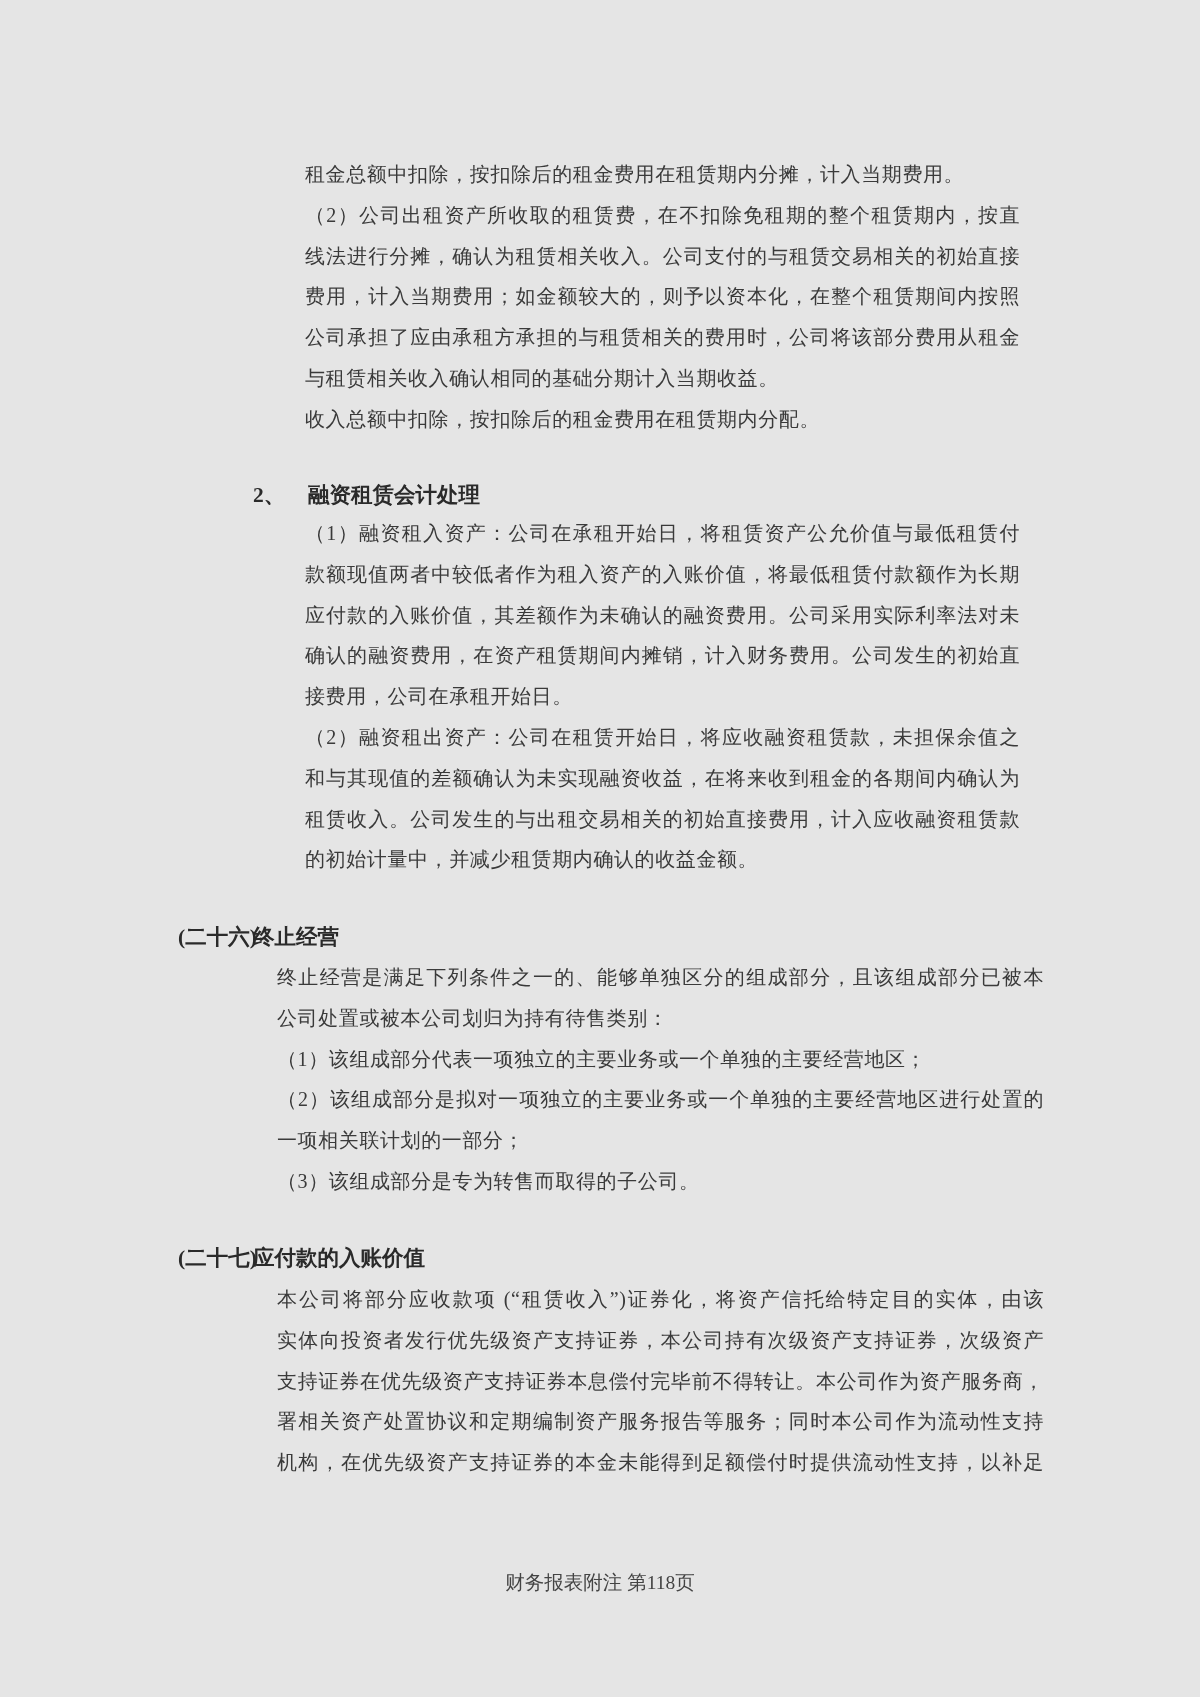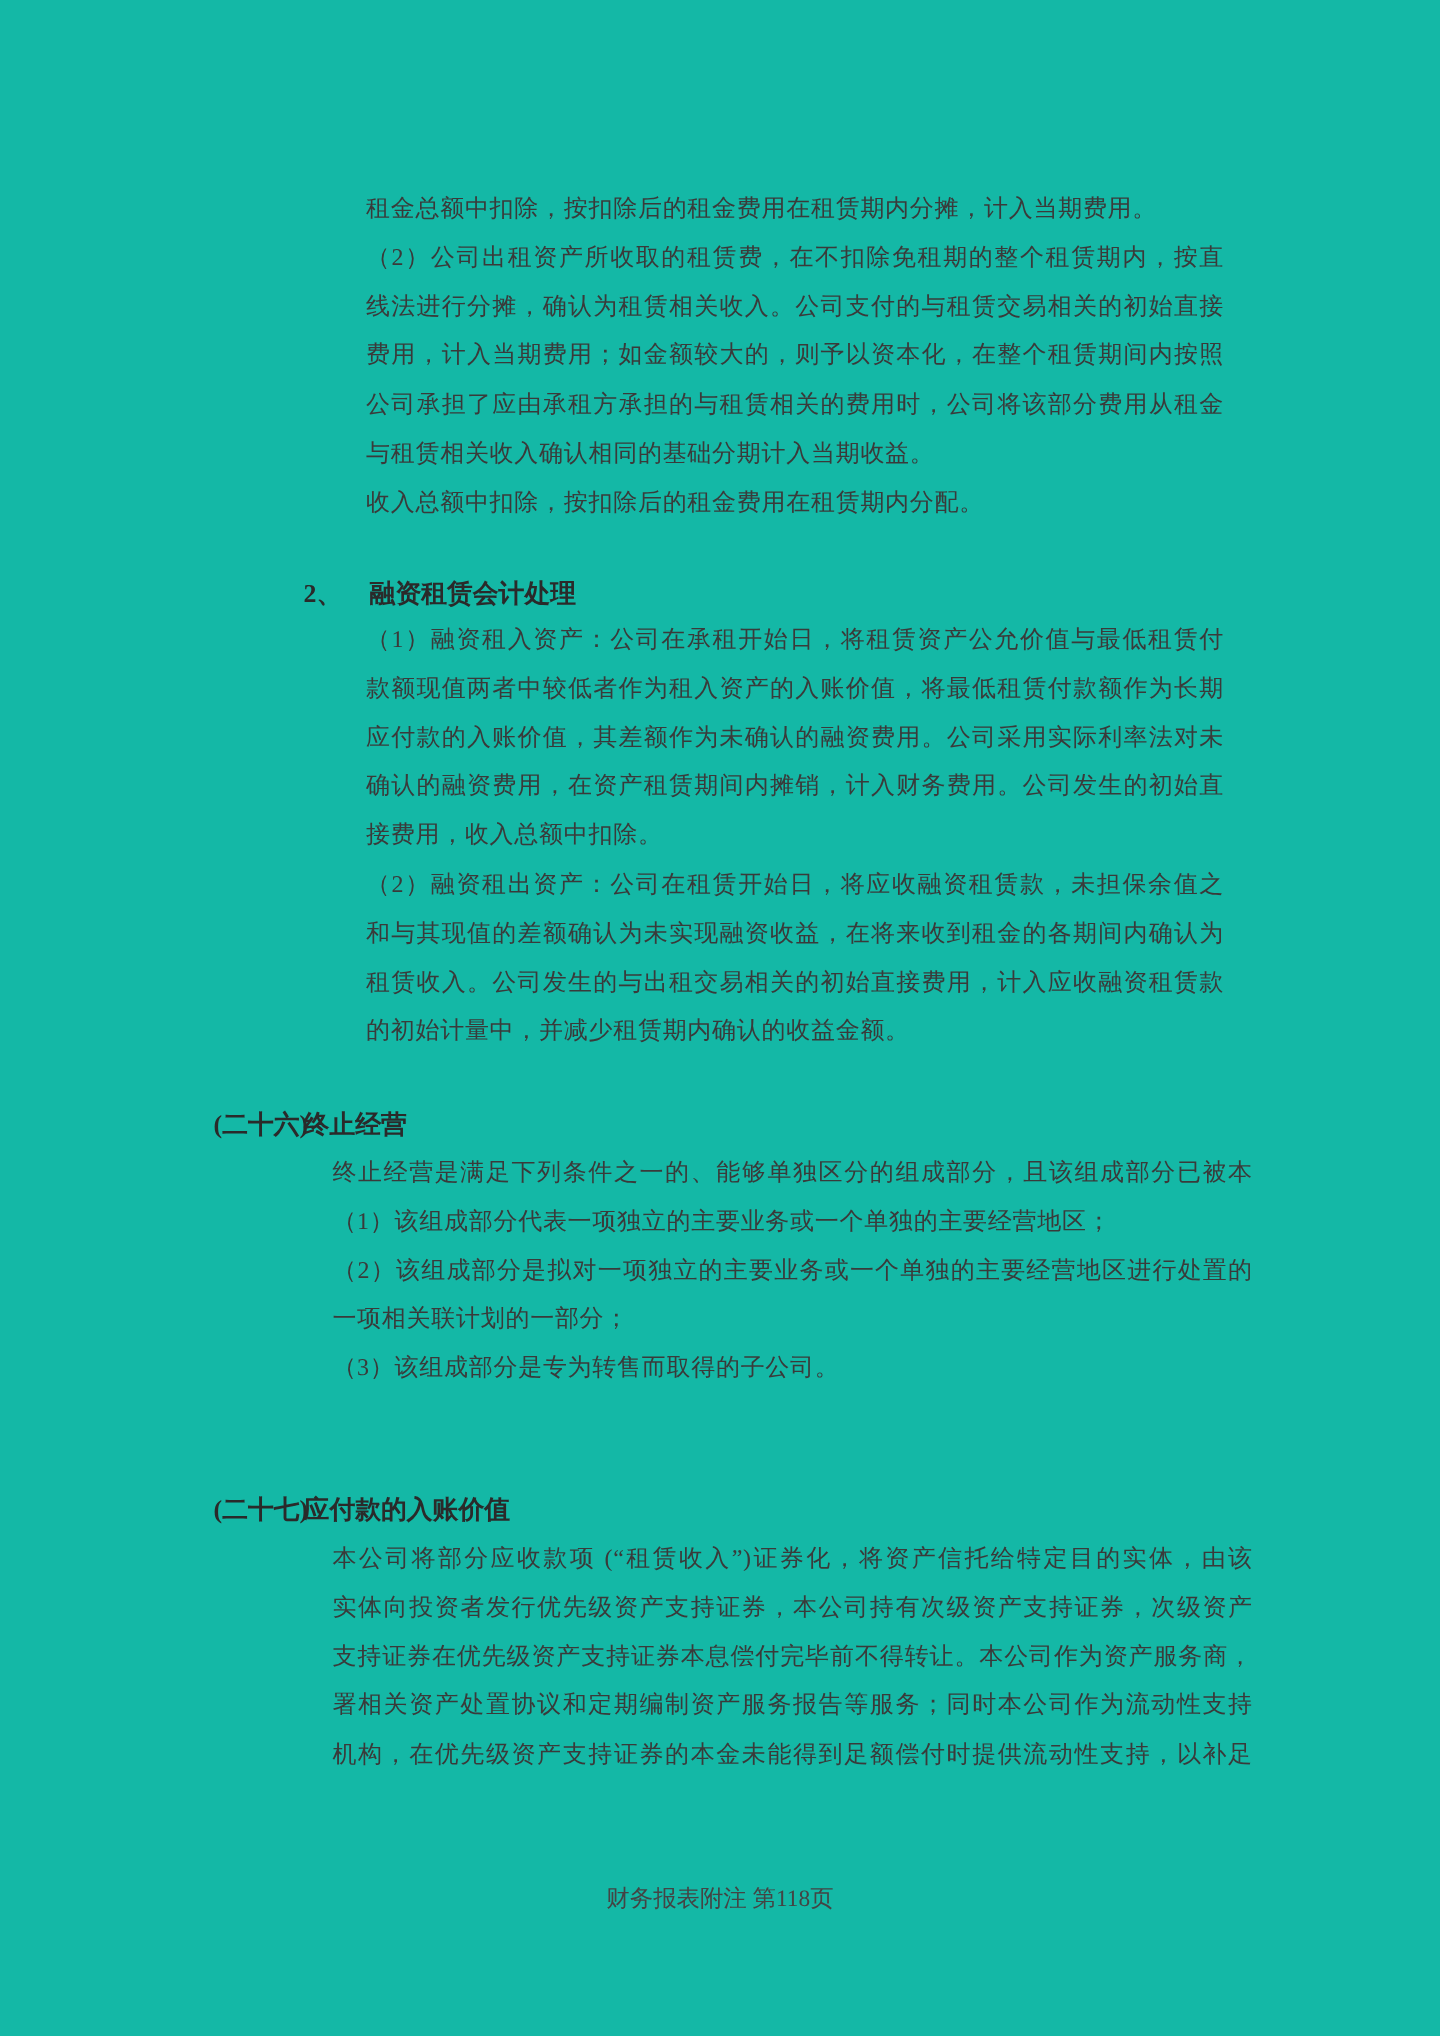--- a/index.html
+++ b/index.html
@@ -4,21 +4,21 @@
 <style>
   html, body { margin: 0; padding: 0; }
   body {
     width: 1200px; height: 1697px;
     background: #ffffff;
     font-family: "Liberation Serif", "DejaVu Serif", serif;
     color: #3a3a3a;
     position: relative;
     overflow: hidden;
   }
-  .page { position: absolute; left: 0; top: 0; width: 1200px; height: 1697px; background: #14b8a6; }
+  .page { position: absolute; left: 0; top: 0; width: 1200px; height: 1697px; background: #e5e5e5; }
   .block { position: absolute; }
   .line {
     height: 40.8px; line-height: 40.8px;
     font-size: 20px;
     letter-spacing: 0.6px;
     text-align: justify;
     text-align-last: justify;
     text-justify: inter-character;
     white-space: nowrap;
   }
@@ -61,33 +61,34 @@
 
   <div class="heading" style="left:253px; top:474px;">
     <span class="sec-num-2">2、</span><span>融资租赁会计处理</span>
   </div>
 
   <div class="block col-a" style="top:513px;">
     <div class="line">（1）融资租入资产：公司在承租开始日，将租赁资产公允价值与最低租赁付</div>
     <div class="line">款额现值两者中较低者作为租入资产的入账价值，将最低租赁付款额作为长期</div>
     <div class="line">应付款的入账价值，其差额作为未确认的融资费用。公司采用实际利率法对未</div>
     <div class="line">确认的融资费用，在资产租赁期间内摊销，计入财务费用。公司发生的初始直</div>
-    <div class="line end">接费用，收入总额中扣除。</div>
+    <div class="line end">接费用，公司在承租开始日。</div>
     <div class="line">（2）融资租出资产：公司在租赁开始日，将应收融资租赁款，未担保余值之</div>
     <div class="line">和与其现值的差额确认为未实现融资收益，在将来收到租金的各期间内确认为</div>
     <div class="line">租赁收入。公司发生的与出租交易相关的初始直接费用，计入应收融资租赁款</div>
     <div class="line end">的初始计量中，并减少租赁期内确认的收益金额。</div>
   </div>
 
   <div class="heading" style="left:178px; top:916px;">
     <span class="sec-num-cn">(二十六)</span><span>终止经营</span>
   </div>
 
   <div class="block col-b" style="top:957px;">
     <div class="line">终止经营是满足下列条件之一的、能够单独区分的组成部分，且该组成部分已被本</div>
+    <div class="line end">公司处置或被本公司划归为持有待售类别：</div>
     <div class="line end">（1）该组成部分代表一项独立的主要业务或一个单独的主要经营地区；</div>
     <div class="line">（2）该组成部分是拟对一项独立的主要业务或一个单独的主要经营地区进行处置的</div>
     <div class="line end">一项相关联计划的一部分；</div>
     <div class="line end">（3）该组成部分是专为转售而取得的子公司。</div>
   </div>
 
   <div class="heading" style="left:178px; top:1237px;">
     <span class="sec-num-cn">(二十七)</span><span>应付款的入账价值</span>
   </div>
 

